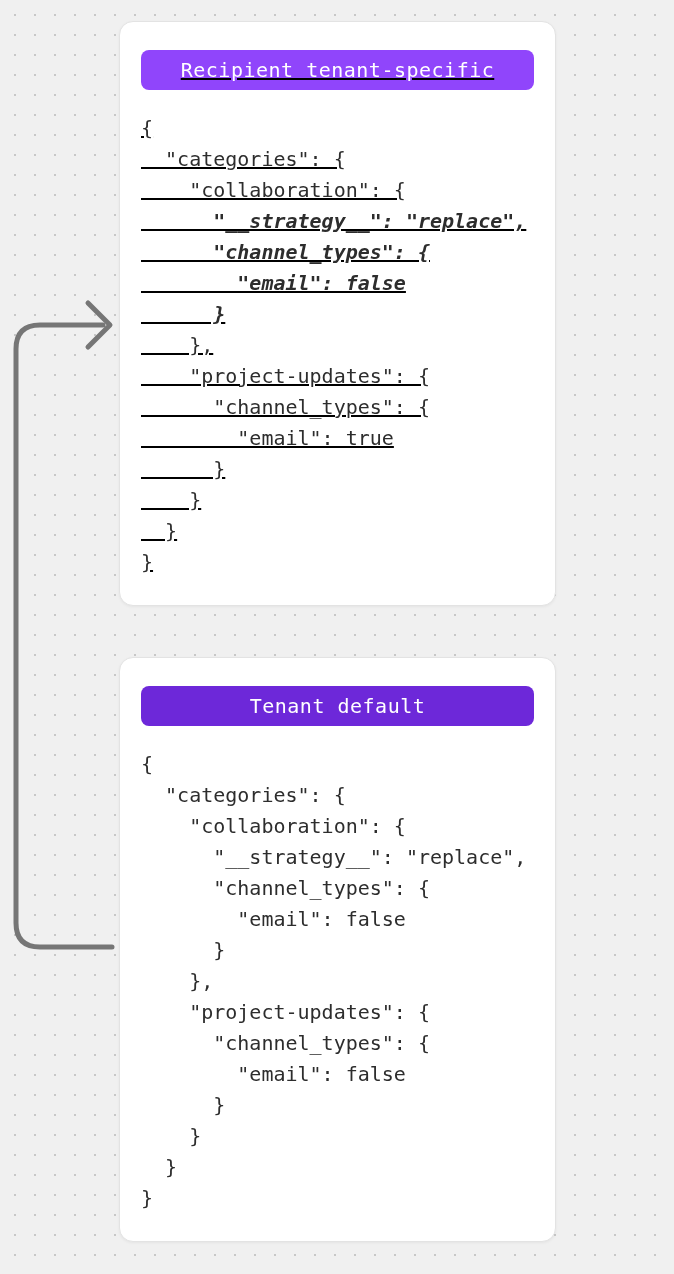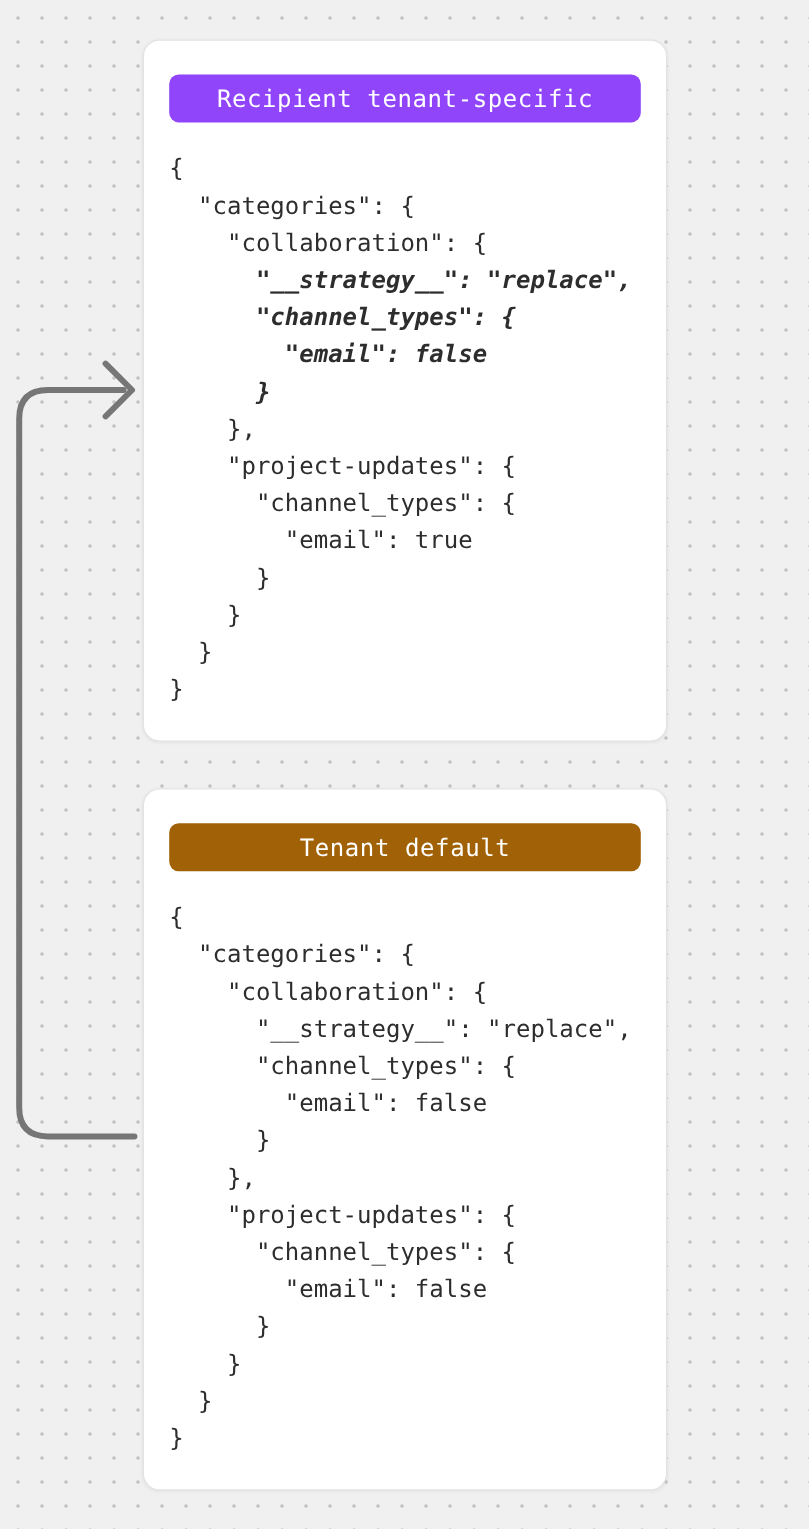--- a/index.html
+++ b/index.html
@@ -31,21 +31,21 @@
     left: 119px;
     width: 437px;
     height: 585px;
     box-sizing: border-box;
     background: #ffffff;
     border: 1px solid #e3e3e3;
     border-radius: 14px;
     box-shadow: 0 1px 3px rgba(0,0,0,0.05);
     padding: 28px 21px 0 21px;
   }
-  .card.top-card { top: 33px; }
+  .card.top-card { top: 21px; text-decoration: underline; }
   .card.bottom-card { top: 657px; }
   .badge {
     height: 40px;
     line-height: 40px;
     border-radius: 8px;
     color: #ffffff;
     font-size: 20px;
     text-align: center;
     letter-spacing: 0.5px;
     margin-bottom: 23px;
@@ -88,21 +88,21 @@
         <div class="code-line">      "channel_types": {</div>
         <div class="code-line">        "email": true</div>
         <div class="code-line">      }</div>
         <div class="code-line">    }</div>
         <div class="code-line">  }</div>
         <div class="code-line">}</div>
       </div>
   </div>
 
   <div class="card bottom-card">
-    <div class="badge" style="background-color: #a16207;">Tenant default</div>
+    <div class="badge" style="background-color: #6d28d9;">Tenant default</div>
     <div class="code-block">
         <div class="code-line">{</div>
         <div class="code-line">  "categories": {</div>
         <div class="code-line">    "collaboration": {</div>
         <div class="code-line">      "__strategy__": "replace",</div>
         <div class="code-line">      "channel_types": {</div>
         <div class="code-line">        "email": false</div>
         <div class="code-line">      }</div>
         <div class="code-line">    },</div>
         <div class="code-line">    "project-updates": {</div>

